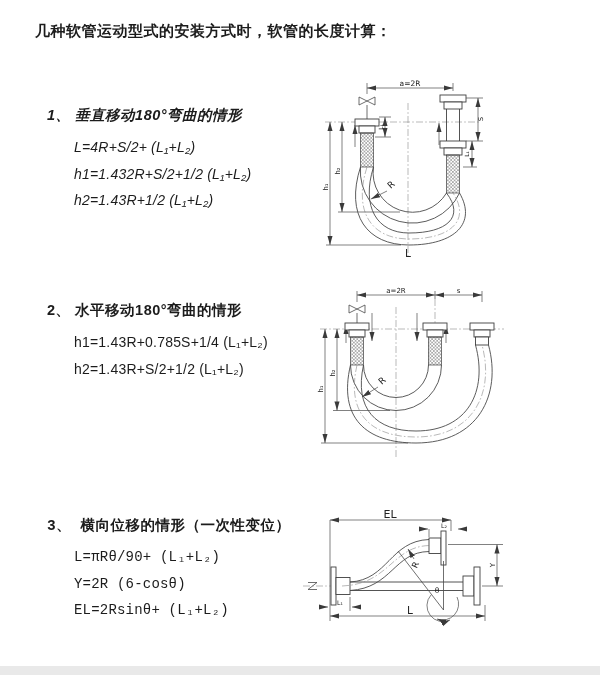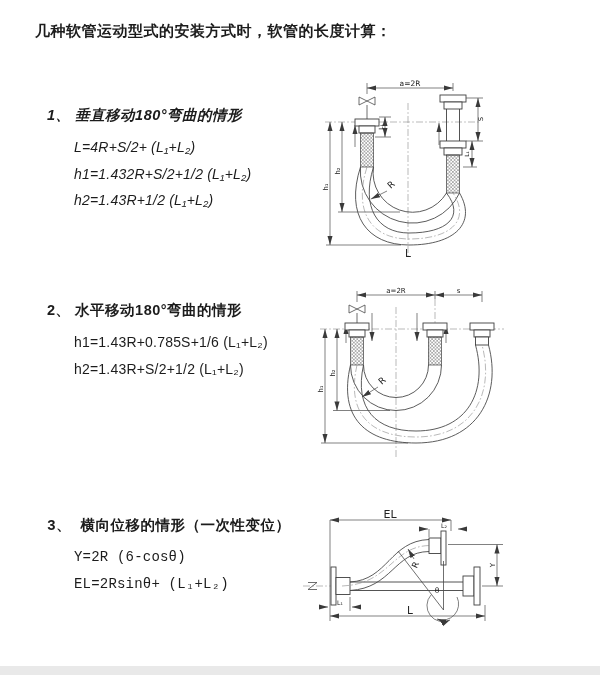--- a/index.html
+++ b/index.html
@@ -39,26 +39,27 @@
 
   <div class="calc-section sec-1">
     <div class="sec-heading">1、 垂直移动180°弯曲的情形</div>
     <div class="formula">L=4R+S/2+ (L₁+L₂)</div>
     <div class="formula">h1=1.432R+S/2+1/2 (L₁+L₂)</div>
     <div class="formula">h2=1.43R+1/2 (L₁+L₂)</div>
   </div>
 
   <div class="calc-section sec-2">
     <div class="sec-heading">2、 水平移动180°弯曲的情形</div>
-    <div class="formula">h1=1.43R+0.785S+1/6 (L₁+L₂)</div>
+    <div class="formula">h1=1.43R+0.785S+1/4 (L₁+L₂)</div>
     <div class="formula">h2=1.43R+S/2+1/2 (L₁+L₂)</div>
   </div>
 
   <div class="calc-section sec-3">
     <div class="sec-heading">3、 横向位移的情形（一次性变位）</div>
+    <div class="formula">L=πRθ/90+ (L₁+L₂)</div>
     <div class="formula">Y=2R (6-cosθ)</div>
     <div class="formula">EL=2Rsinθ+ (L₁+L₂)</div>
   </div>
 
   <svg class="diagram d1" width="290" height="187" viewBox="0 0 290 187">
     <defs>
       <marker id="ar1" viewBox="0 0 10 10" markerWidth="13" markerHeight="13" refX="10" refY="5" orient="auto-start-reverse">
         <path d="M0 2.2 L10 5 L0 7.8 Z" fill="#3a3a3a"></path>
       </marker>
       <pattern id="hatch1" width="3.4" height="3.4" patternUnits="userSpaceOnUse">

